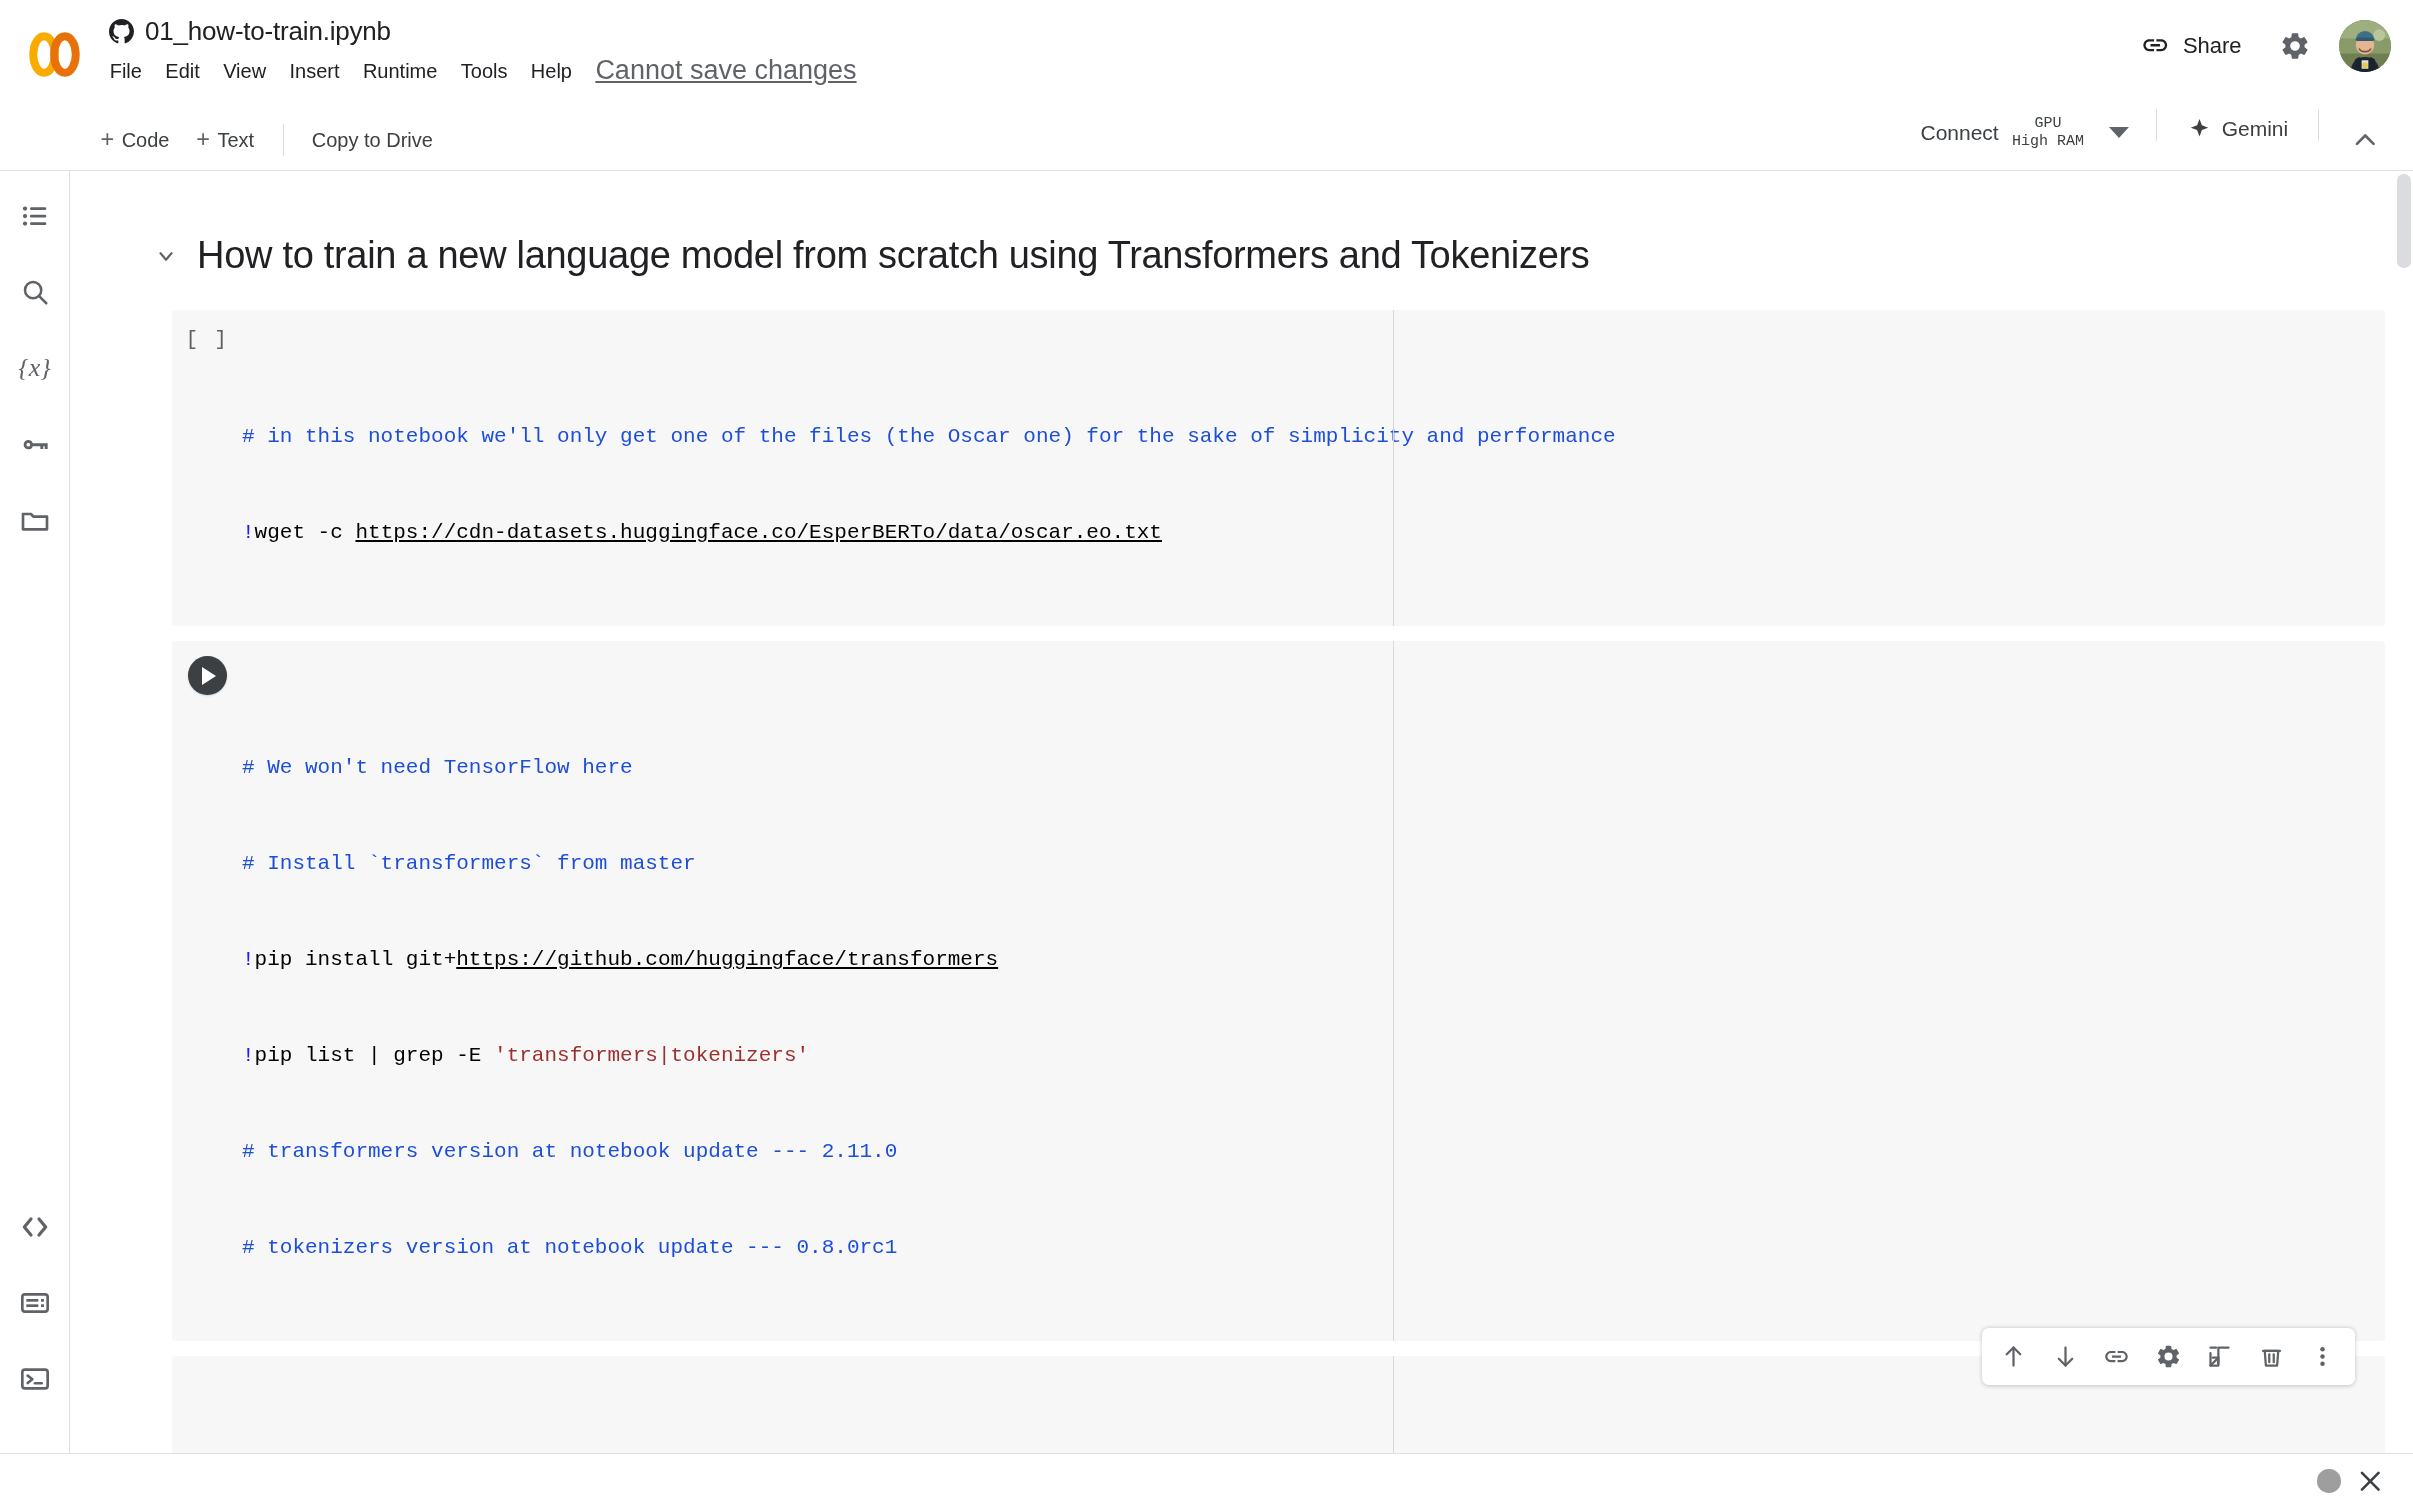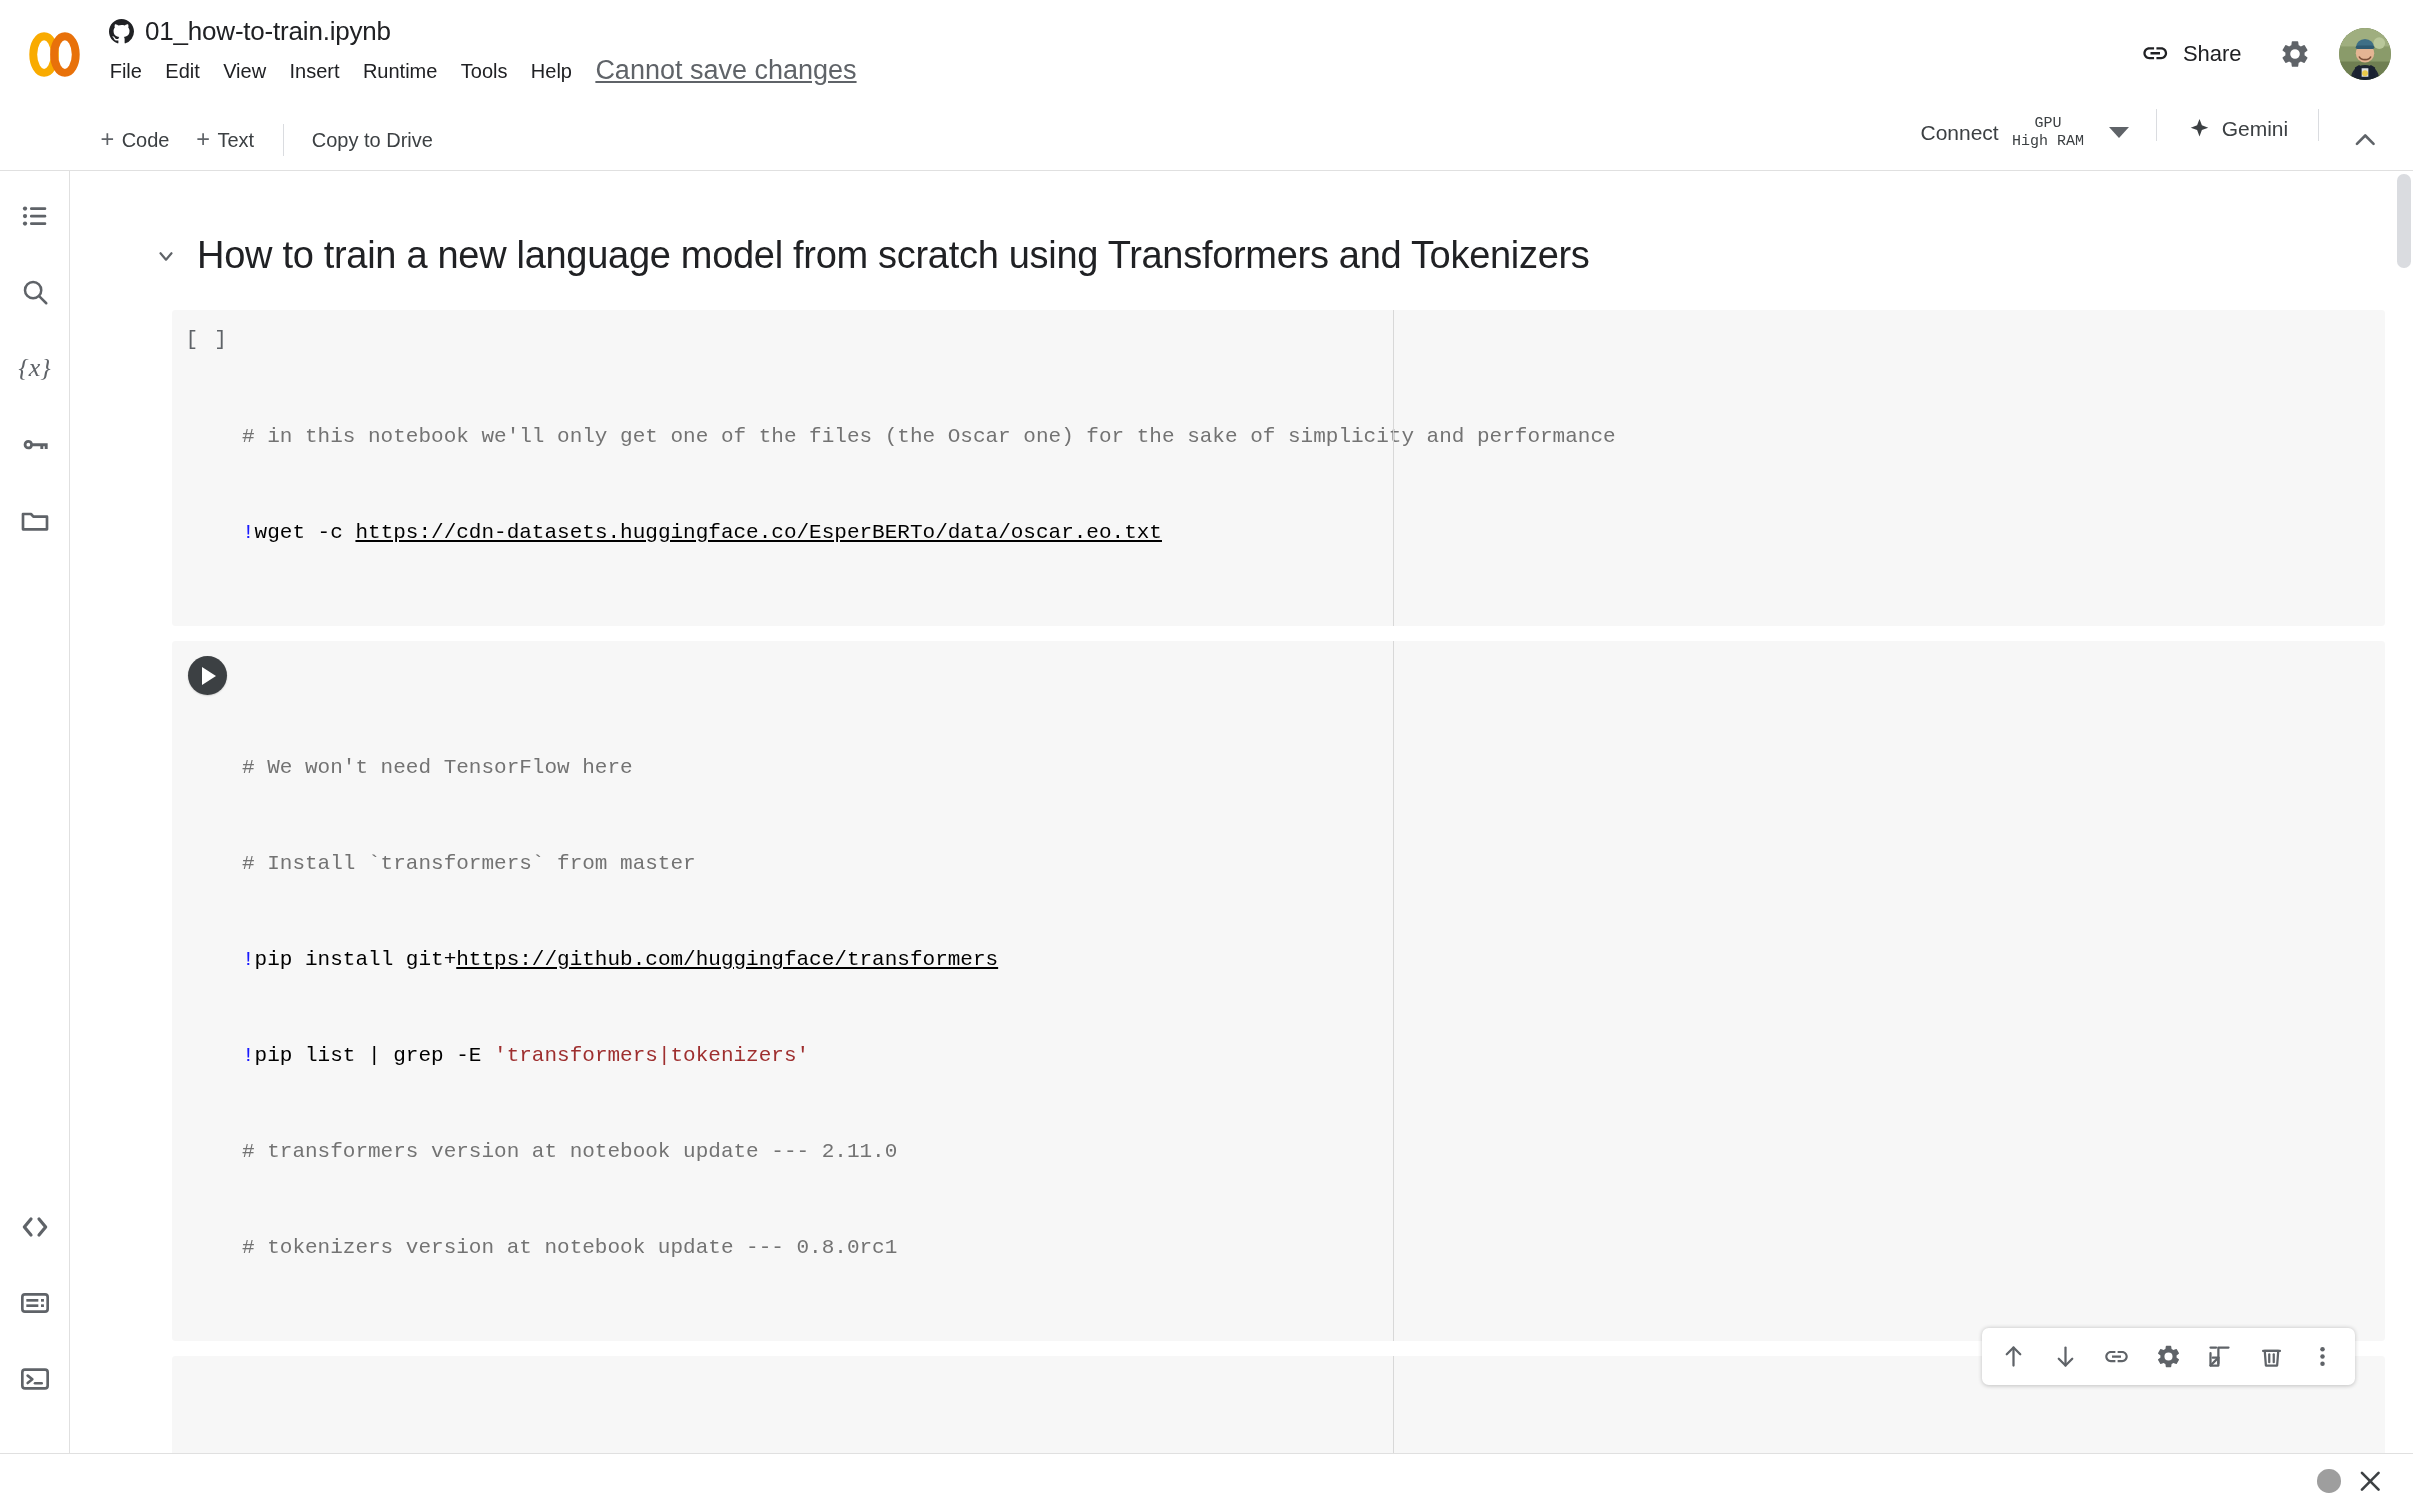--- a/index.html
+++ b/index.html
@@ -38,21 +38,21 @@
   .menubar { display: flex; align-items: center; gap: 0; height: 39px; margin-left: -11px; }
   .menu-item {
     font-size: 20px; color: #202124; padding: 4.2px 11.7px;
     border-radius: 4.2px; cursor: pointer; line-height: 1;
   }
   .save-status {
     font-size: 27px; color: #5f6368; margin-left: 11.7px;
     text-decoration: underline; cursor: pointer; line-height: 1;
   }
   .header-right {
-    position: absolute; right: 22px; top: 8px; height: 91px;
+    position: absolute; right: 22px; top: 0; height: 91px;
     display: flex; align-items: center; gap: 0;
   }
   .share-btn {
     display: flex; align-items: center; gap: 13.4px;
     padding: 11.7px 22px; border-radius: 23.5px; cursor: pointer;
     font-size: 22px; color: #202124;
   }
   .icon-btn {
     width: 62px; height: 62px; border-radius: 50%;
     display: flex; align-items: center; justify-content: center;
@@ -191,21 +191,21 @@
     position: relative; overflow: hidden;
   }
   .code .ln { display: block; height: 32px; }
   .ruler {
     position: absolute; top: 0; bottom: 0;
     width: 0.8px; background: #d8d8d8; left: 1151px;
     pointer-events: none;
   }
 
   
-  .c-com  { color: #737373; }
+  .c-com  { color: #1d4ed8; }
   .c-str  { color: #9e2f2f; }
   .c-bang { color: #1a1aff; }
   .c-link { text-decoration: underline; color: #000; }
 
   
   .cell-toolbar {
     position: absolute; right: 30px; top: -28.5px;
     background: #fff; border-radius: 6.7px;
     box-shadow: 0 0.8px 4.2px rgba(0,0,0,0.22);
     display: flex; align-items: center;

